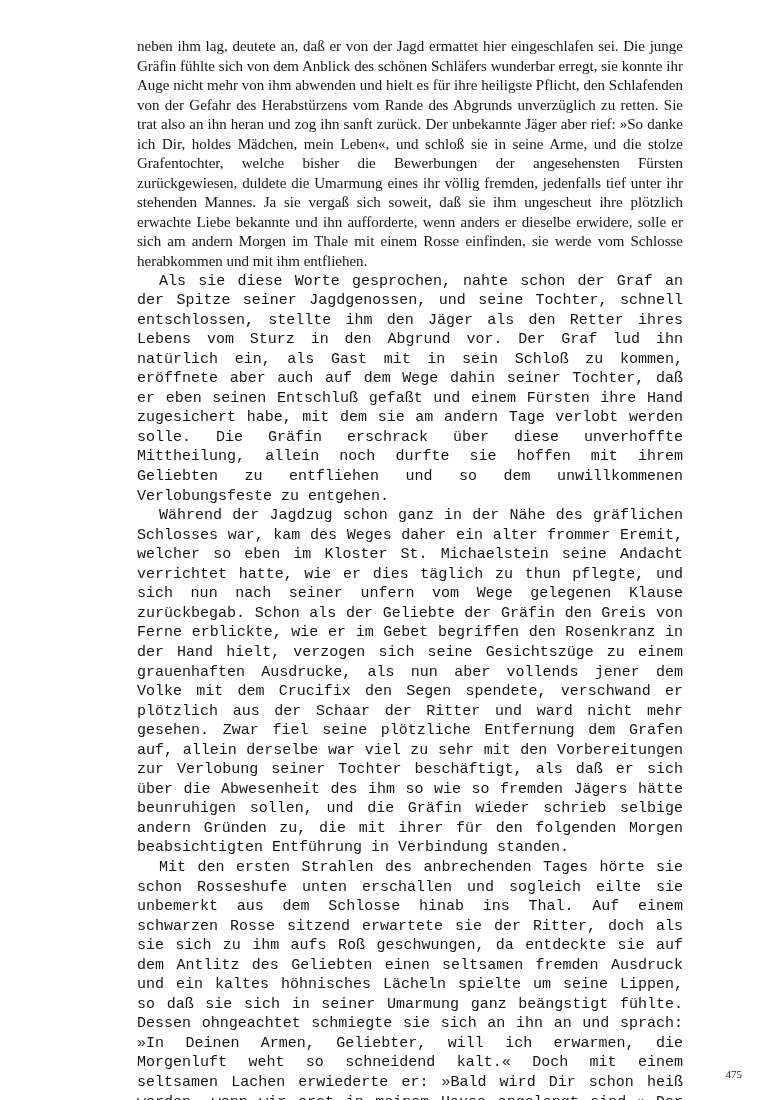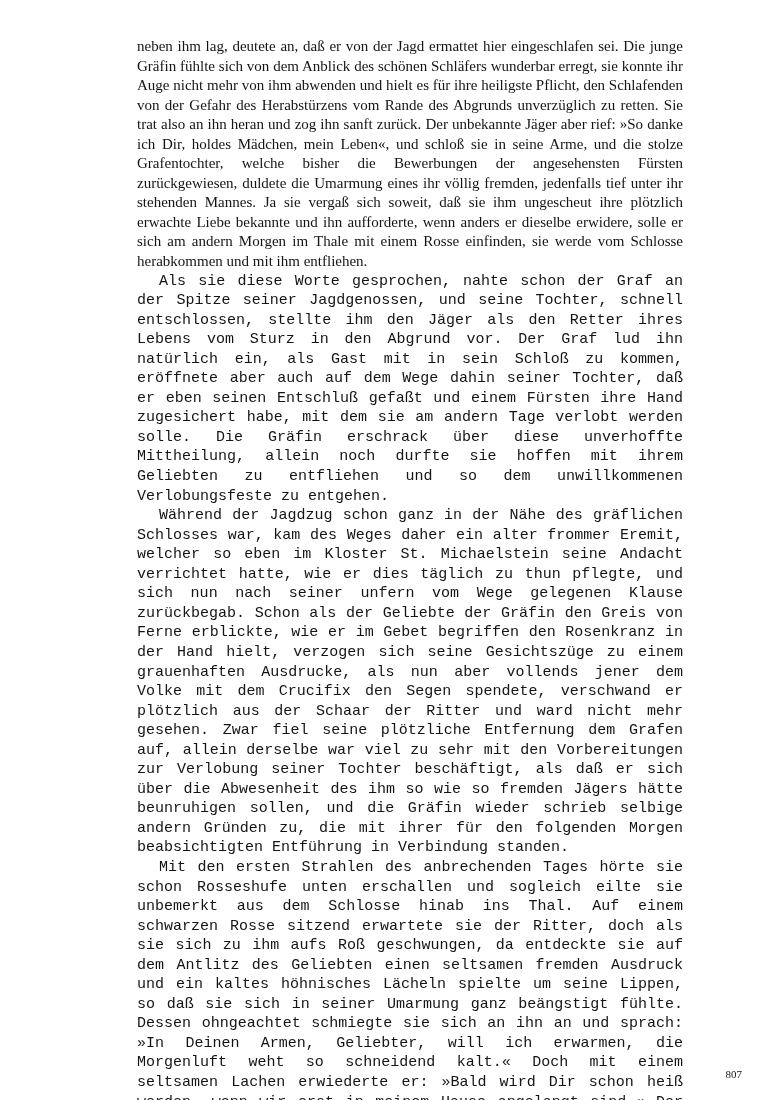--- a/index.html
+++ b/index.html
@@ -45,13 +45,13 @@
 </head>
 <body>
 
 <div class="text-block">
   <p>neben ihm lag, deutete an, daß er von der Jagd ermattet hier eingeschlafen sei. Die junge Gräfin fühlte sich von dem Anblick des schönen Schläfers wunderbar erregt, sie konnte ihr Auge nicht mehr von ihm abwenden und hielt es für ihre heiligste Pflicht, den Schlafenden von der Gefahr des Herabstürzens vom Rande des Abgrunds unverzüglich zu retten. Sie trat also an ihn heran und zog ihn sanft zurück. Der unbekannte Jäger aber rief: »So danke ich Dir, holdes Mädchen, mein Leben«, und schloß sie in seine Arme, und die stolze Grafentochter, welche bisher die Bewerbungen der angesehensten Fürsten zurückgewiesen, duldete die Umarmung eines ihr völlig fremden, jedenfalls tief unter ihr stehenden Mannes. Ja sie vergaß sich soweit, daß sie ihm ungescheut ihre plötzlich erwachte Liebe bekannte und ihn aufforderte, wenn anders er dieselbe erwidere, solle er sich am andern Morgen im Thale mit einem Rosse einfinden, sie werde vom Schlosse herabkommen und mit ihm entfliehen.</p>
   <p class="indent">Als sie diese Worte gesprochen, nahte schon der Graf an der Spitze seiner Jagdgenossen, und seine Tochter, schnell entschlossen, stellte ihm den Jäger als den Retter ihres Lebens vom Sturz in den Abgrund vor. Der Graf lud ihn natürlich ein, als Gast mit in sein Schloß zu kommen, eröffnete aber auch auf dem Wege dahin seiner Tochter, daß er eben seinen Entschluß gefaßt und einem Fürsten ihre Hand zugesichert habe, mit dem sie am andern Tage verlobt werden solle. Die Gräfin erschrack über diese unverhoffte Mittheilung, allein noch durfte sie hoffen mit ihrem Geliebten zu entfliehen und so dem unwillkommenen Verlobungsfeste zu entgehen.</p>
   <p class="indent">Während der Jagdzug schon ganz in der Nähe des gräflichen Schlosses war, kam des Weges daher ein alter frommer Eremit, welcher so eben im Kloster St. Michaelstein seine Andacht verrichtet hatte, wie er dies täglich zu thun pflegte, und sich nun nach seiner unfern vom Wege gelegenen Klause zurückbegab. Schon als der Geliebte der Gräfin den Greis von Ferne erblickte, wie er im Gebet begriffen den Rosenkranz in der Hand hielt, verzogen sich seine Gesichtszüge zu einem grauenhaften Ausdrucke, als nun aber vollends jener dem Volke mit dem Crucifix den Segen spendete, verschwand er plötzlich aus der Schaar der Ritter und ward nicht mehr gesehen. Zwar fiel seine plötzliche Entfernung dem Grafen auf, allein derselbe war viel zu sehr mit den Vorbereitungen zur Verlobung seiner Tochter beschäftigt, als daß er sich über die Abwesenheit des ihm so wie so fremden Jägers hätte beunruhigen sollen, und die Gräfin wieder schrieb selbige andern Gründen zu, die mit ihrer für den folgenden Morgen beabsichtigten Entführung in Verbindung standen.</p>
   <p class="indent">Mit den ersten Strahlen des anbrechenden Tages hörte sie schon Rosseshufe unten erschallen und sogleich eilte sie unbemerkt aus dem Schlosse hinab ins Thal. Auf einem schwarzen Rosse sitzend erwartete sie der Ritter, doch als sie sich zu ihm aufs Roß geschwungen, da entdeckte sie auf dem Antlitz des Geliebten einen seltsamen fremden Ausdruck und ein kaltes höhnisches Lächeln spielte um seine Lippen, so daß sie sich in seiner Umarmung ganz beängstigt fühlte. Dessen ohngeachtet schmiegte sie sich an ihn an und sprach: »In Deinen Armen, Geliebter, will ich erwarmen, die Morgenluft weht so schneidend kalt.« Doch mit einem seltsamen Lachen erwiederte er: »Bald wird Dir schon heiß werden, wenn wir erst in meinem Hause angelangt sind.« Der Gräfin ward es bei diesen Worten ganz unheimlich, allein wie ward ihr, als der Ritter seinen Rappen geraden Weges nach dem Schlosse hinlenkte und unter den Fenstern desselben angekommen mit lauter Stimme dem Grafen zurief: »Sieh, Graf, wie Deine Tochter von einem Bräutigam, den sie sich selbst gewählt, sich entführen läßt! Komm herab und versuche es, sie Dir wiederzuholen.« Mit diesen Worten drehte er sein Roß dem Walde zu und als er sehr bald den Grafen mit einem Haufen Reisiger hinter sich erblickte, fing er an dieselben zur Verfolgung anzuspornen, indem er sie bald nahe an sich herankommen ließ, bald wieder mit Blitzesschnelle floh. So jagte er dem Tannendunkel zu, wo der Gießbach in der steilen Felsenschlucht sich verliert. Der Graf, im Eifer des Nachsetzens, sprengte ihm nach in das verrufene Tannen-</p>
 </div>
 
-<div class="page-number">807</div>
+<div class="page-number">475</div>
 
 </body></html>

